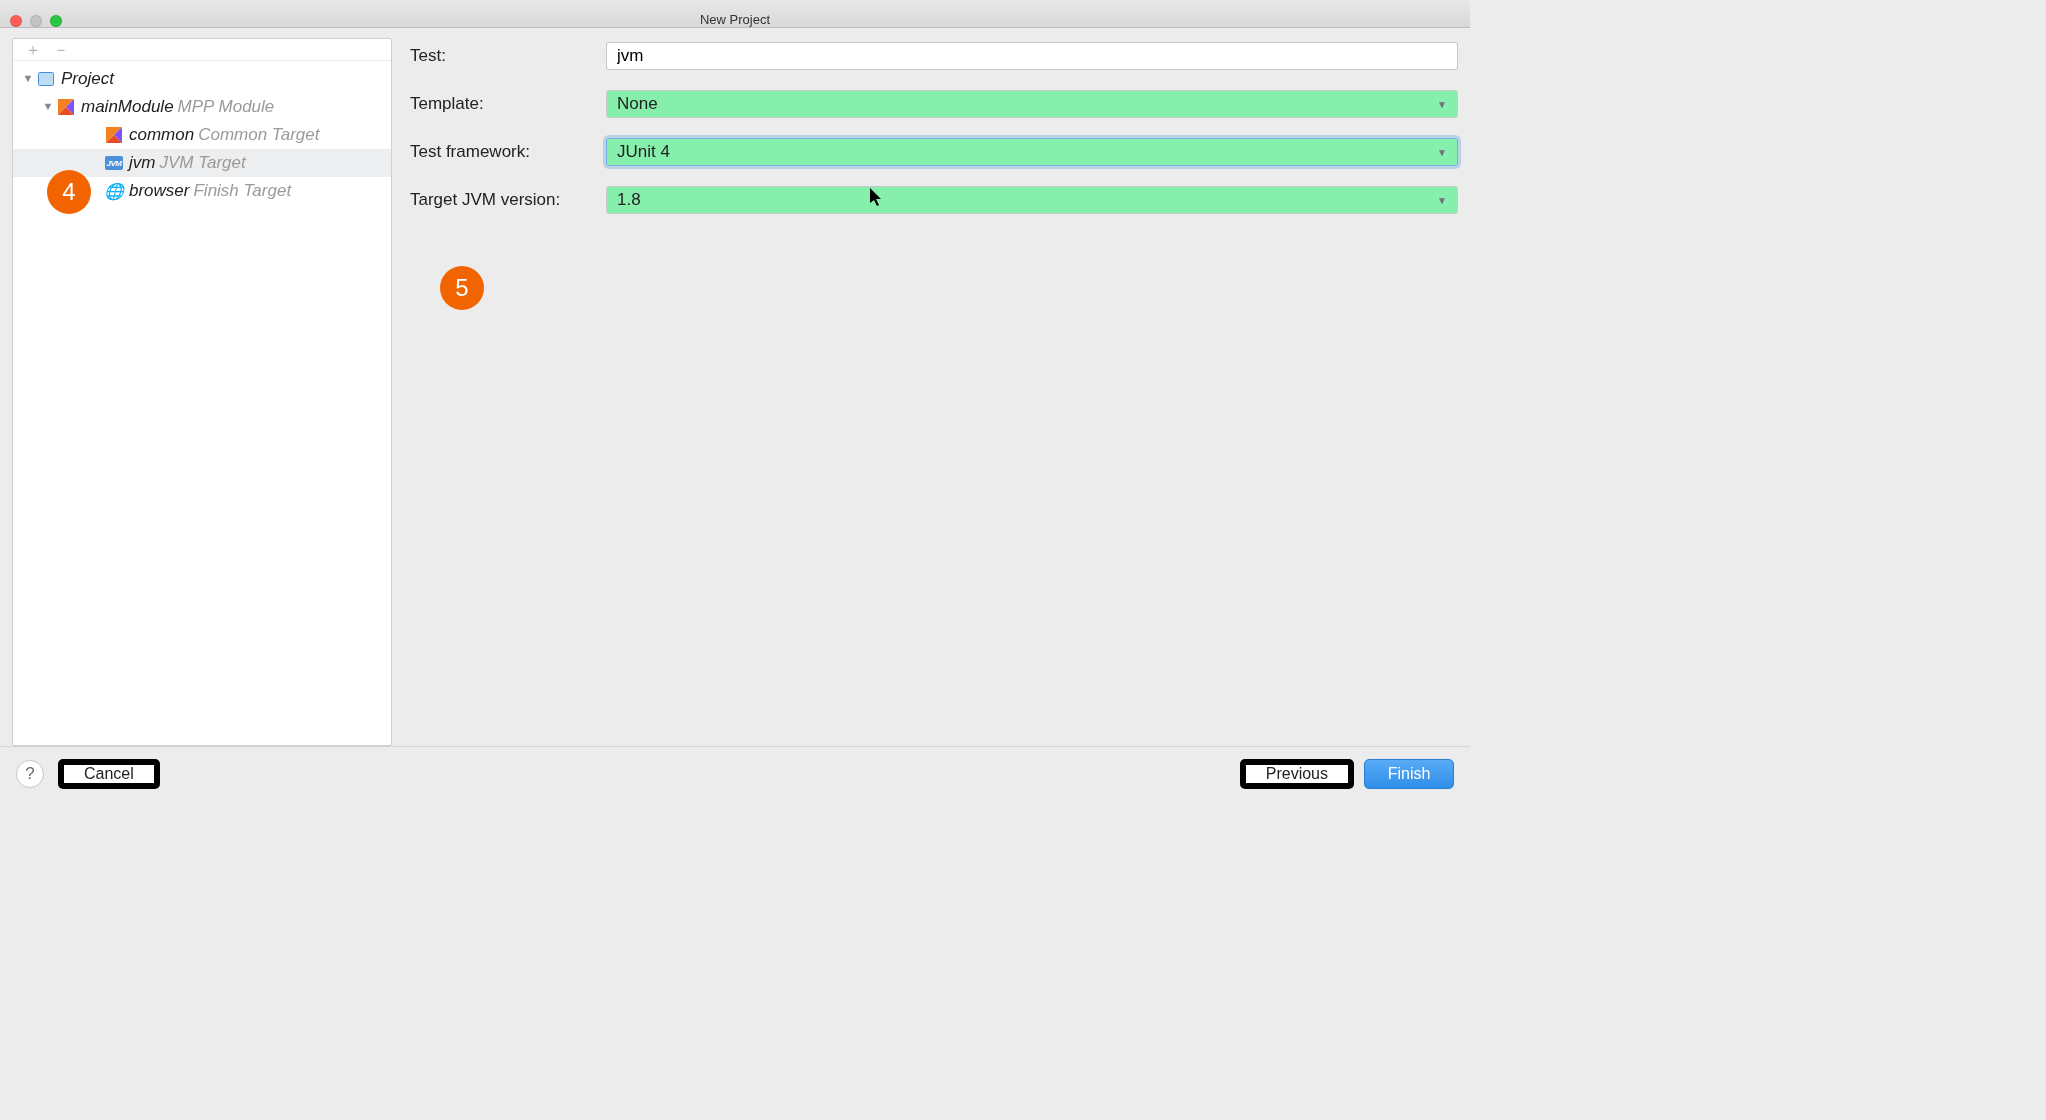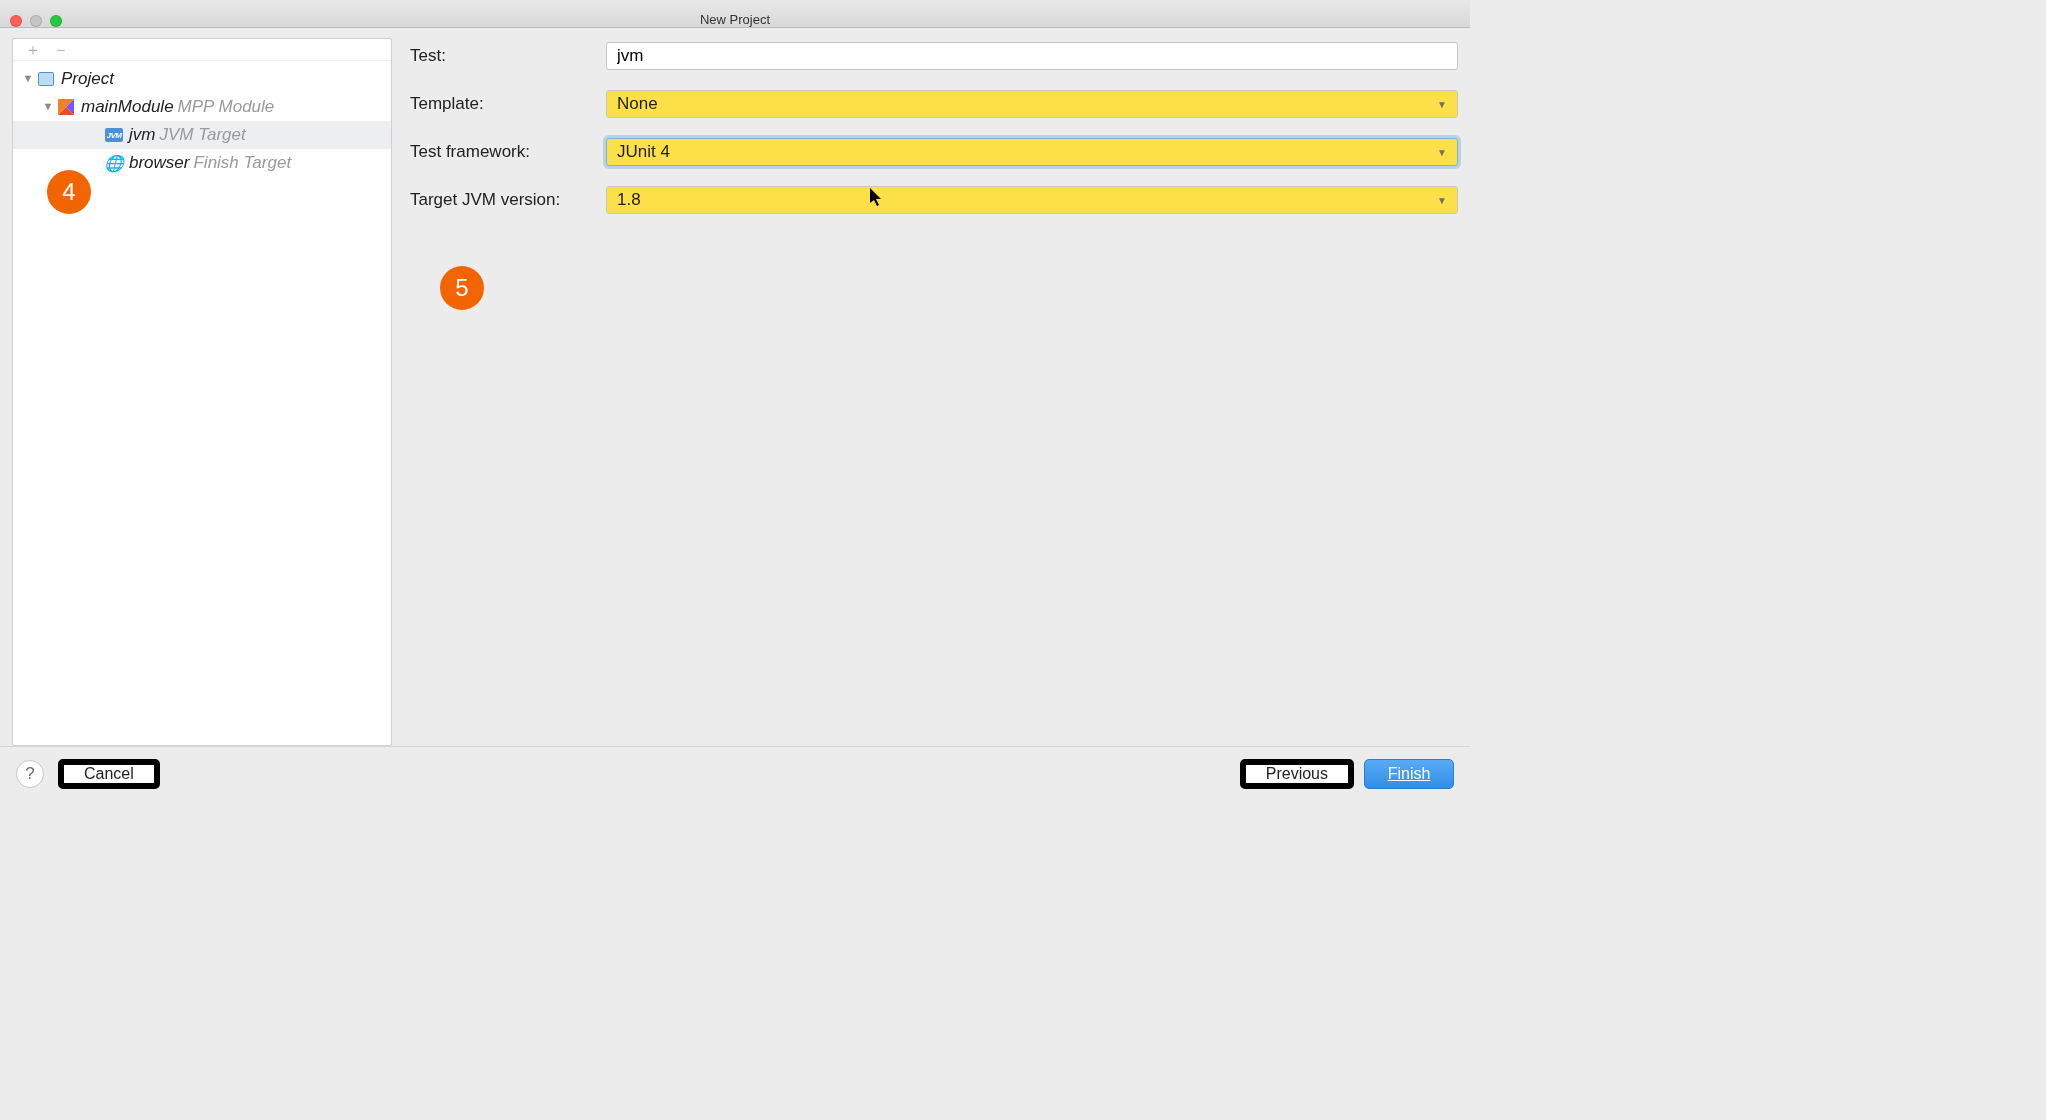--- a/index.html
+++ b/index.html
@@ -100,21 +100,21 @@
       background: #fff;
       padding: 0 10px;
       font-size: 17px;
       font-family: inherit;
     }
     .select {
       flex: 1;
       height: 28px;
       border: 1px solid #c8c8c8;
       border-radius: 3px;
-      background: #fde047;
+      background: #86efac;
       padding: 0 10px;
       font-size: 17px;
       display: flex;
       align-items: center;
       justify-content: space-between;
       position: relative;
       text-align: right;
     }
     .select .caret { color: #6f6f6f; font-size: 10px; }
     .select.focused {
@@ -168,21 +168,20 @@
       font-size: 16px;
       color: #222;
       display: inline-flex; align-items: center; justify-content: center;
       margin-left: 10px;
     }
     .btn.primary {
       background: linear-gradient(#59abf6, #2f8ee9);
       border: 1px solid #2b7dd4;
       color: #fff;
       min-width: 90px;
-      text-decoration: underline;
     }
     .footer .spacer { flex: 1; }
     .footer .cancel { margin-left: 14px; }
 
     svg.project-icon rect { stroke: #4a90d9; fill: #bedcf4; }
     .kotlin-icon { width:16px; height:16px; }
     .jvm-badge {
       width: 18px; height: 14px;
       background: #4a90d9; color: #fff;
       font-size: 8px; font-weight: bold;
@@ -237,20 +236,32 @@
           <svg class="kotlin-icon" viewBox="0 0 16 16">
               <polygon points="0,0 16,0 0,16" fill="#f58220"></polygon>
               <polygon points="16,0 8,8 16,16" fill="#7f52ff"></polygon>
               <polygon points="0,16 8,8 16,16" fill="#e44d26"></polygon>
             </svg>
         </span>
         <span class="tree-label">mainModule</span>
         <span class="tree-sublabel">MPP Module</span>
       </div>
 
+      <div class="tree-row ind-2">
+        <span class="arrow none"></span>
+        <span class="tree-icon">
+          <svg class="kotlin-icon" viewBox="0 0 16 16">
+              <polygon points="0,0 16,0 0,16" fill="#f58220"></polygon>
+              <polygon points="16,0 8,8 16,16" fill="#7f52ff"></polygon>
+              <polygon points="0,16 8,8 16,16" fill="#e44d26"></polygon>
+            </svg>
+        </span>
+        <span class="tree-label">common</span>
+        <span class="tree-sublabel">Common Target</span>
+      </div>
 
       <div class="tree-row ind-2 selected">
         <span class="arrow none"></span>
         <span class="tree-icon">
           <span class="jvm-badge">JVM</span>
         </span>
         <span class="tree-label">jvm</span>
         <span class="tree-sublabel">JVM Target</span>
       </div>
 

